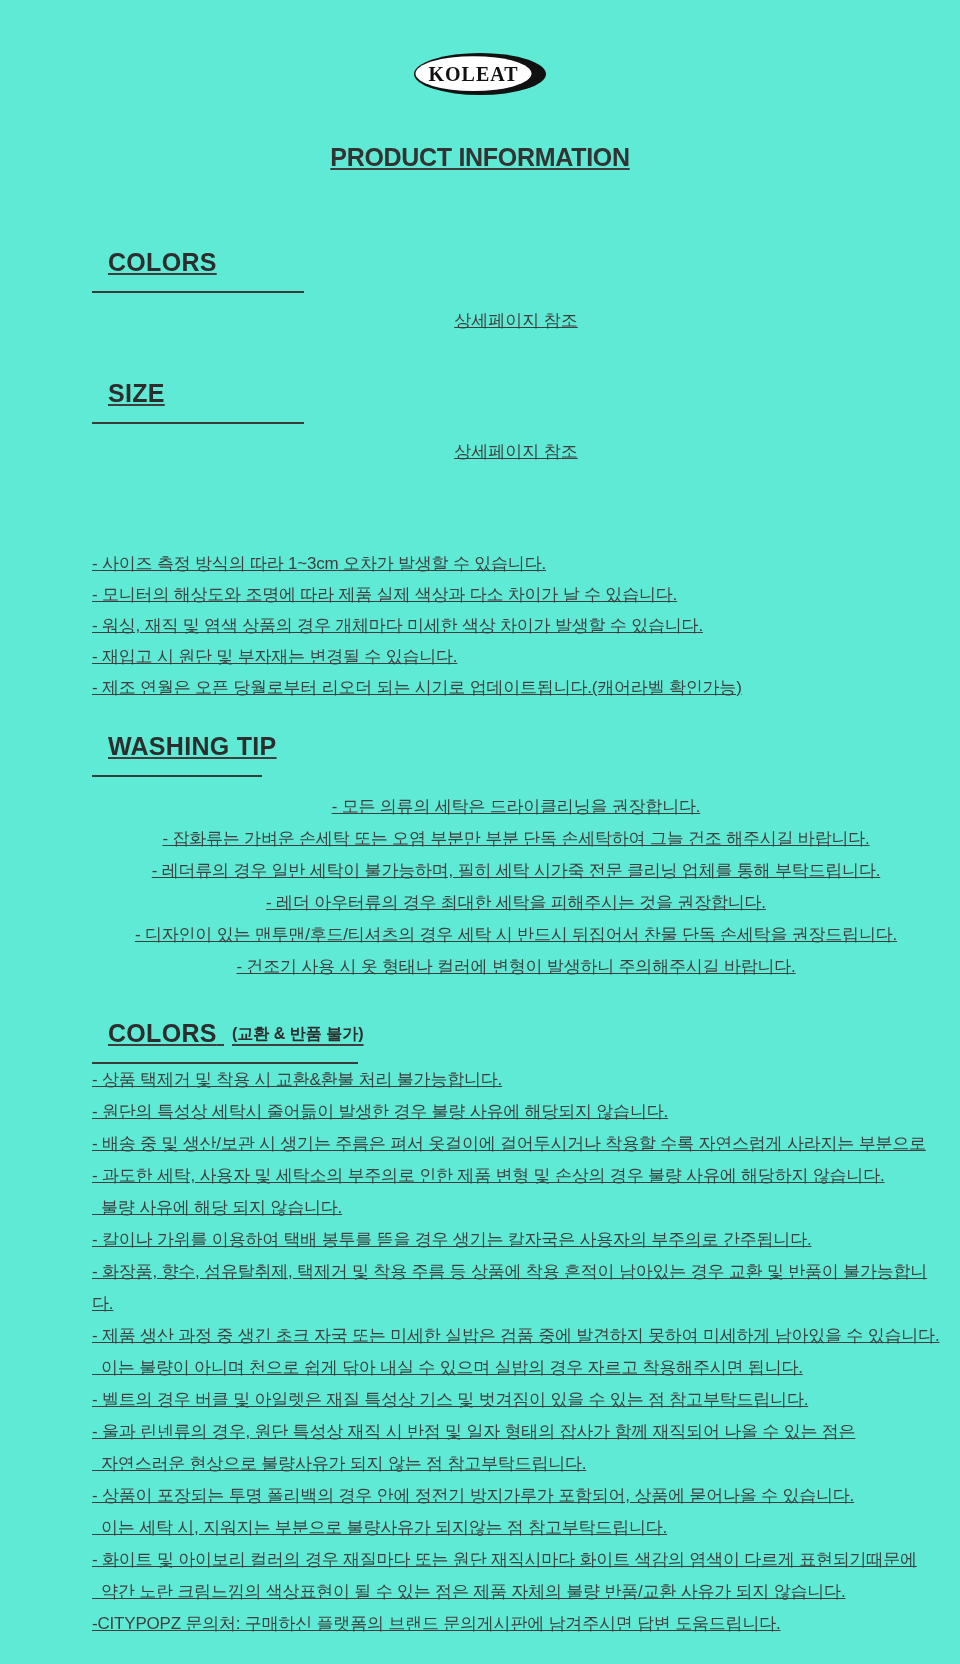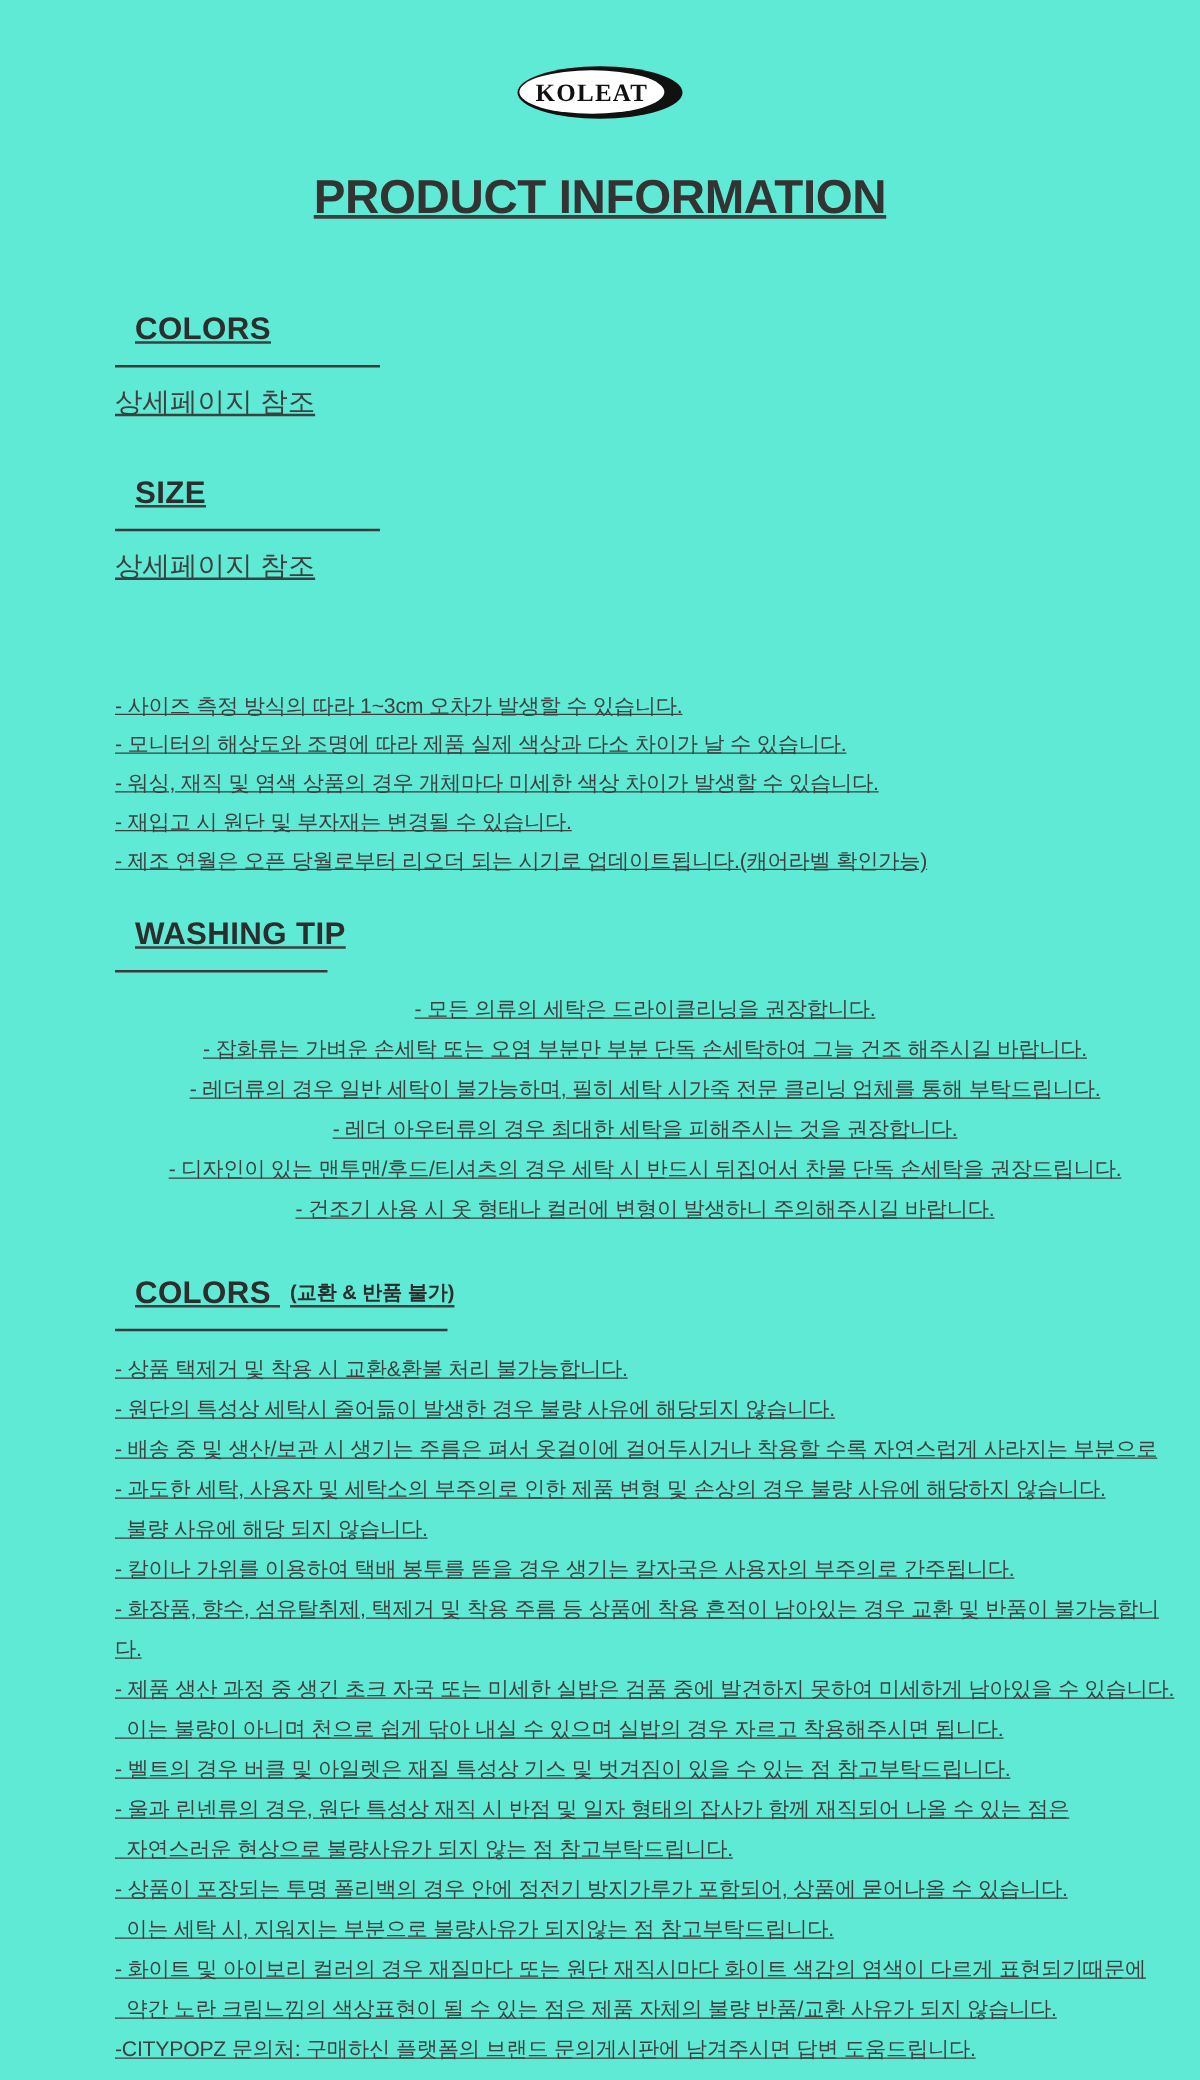--- a/index.html
+++ b/index.html
@@ -10,21 +10,21 @@
     background:#5eead4;
     font-family:"Liberation Sans", sans-serif;
     color:#3f3f3f;
     overflow:hidden;
     text-decoration:underline;
   }
   .logo-row{padding-top:52px;text-align:center;}
   .page-title{
     margin:40px 0 0 0;
     text-align:center;
-    font-size:38px;
+    font-size:25px;
     font-weight:700;
     color:#333333;
     letter-spacing:-0.3px;
     line-height:34px;
   }
   .content{padding:0 20px 0 92px;}
   .section-heading{
     margin:16px;
     font-size:25px;
     font-weight:700;
@@ -44,31 +44,32 @@
     border:none;
     border-top:2px solid #3a3a3a;
     margin:9px 0 0 0;
   }
   .rule-colors{width:212px;}
   .rule-size{width:212px;}
   .rule-washing{width:170px;}
   .rule-details{width:266px;}
   .section-body{
     margin:18px 0 0 0;
-    font-size:22px;
+    font-size:17px;
     color:#3f3f3f;
     line-height:20px;
+    text-align:center;
   }
   .section-colors{margin-top:76px;}
   .section-size{margin-top:50px;}
   .size-notes{margin-top:86px;}
   .section-washing{margin-top:31px;}
   .washing-list{margin-top:14px;text-align:center;}
   .section-details{margin-top:38px;}
-  .details-list{margin-top:15px;}
+  .details-list{}
   .text-list{font-size:17px;color:#3f3f3f;}
   .text-list .text-line{
     white-space:pre-wrap;
     letter-spacing:-0.2px;
   }
   .size-notes .text-line{line-height:31px;}
   .washing-list .text-line{line-height:32px;}
   .details-list .text-line{line-height:32px;}
 </style>
 </head>

